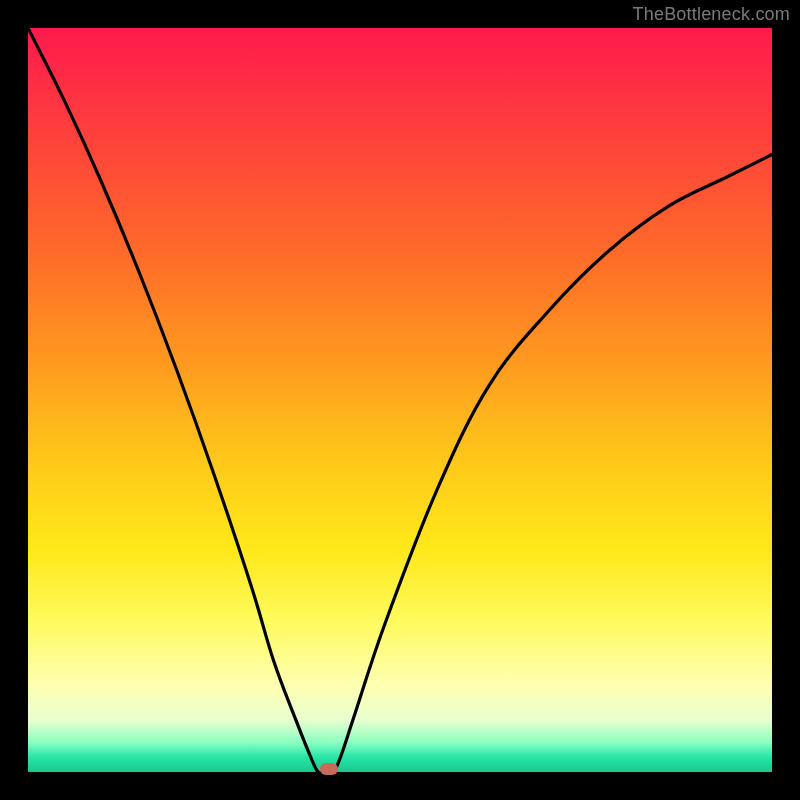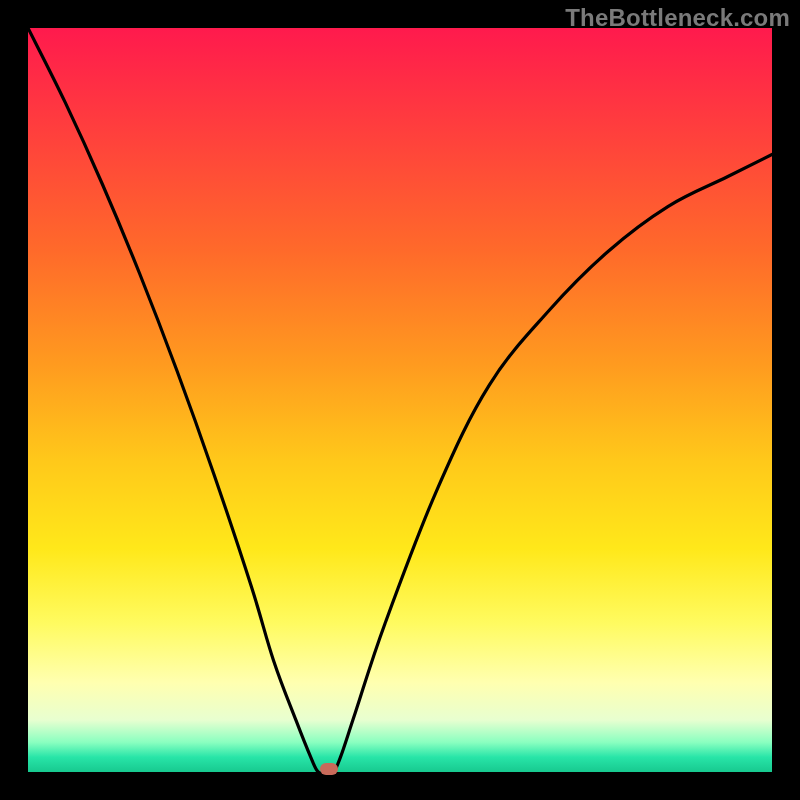--- a/index.html
+++ b/index.html
@@ -38,22 +38,22 @@
       #8affc0 96%,
       #28e5a8 98%,
       #17c98f 100%
     );
   }
   .watermark {
     position: absolute;
     top: 4px;
     right: 10px;
     color: #7a7a7a;
-    font-size: 24px;
-    font-weight: 700;
+    font-size: 18px;
+    font-weight: 400;
     letter-spacing: 0.2px;
     z-index: 5;
   }
   svg.curve {
     position: absolute;
     left: 0;
     top: 0;
     width: 744px;
     height: 744px;
     z-index: 3;

